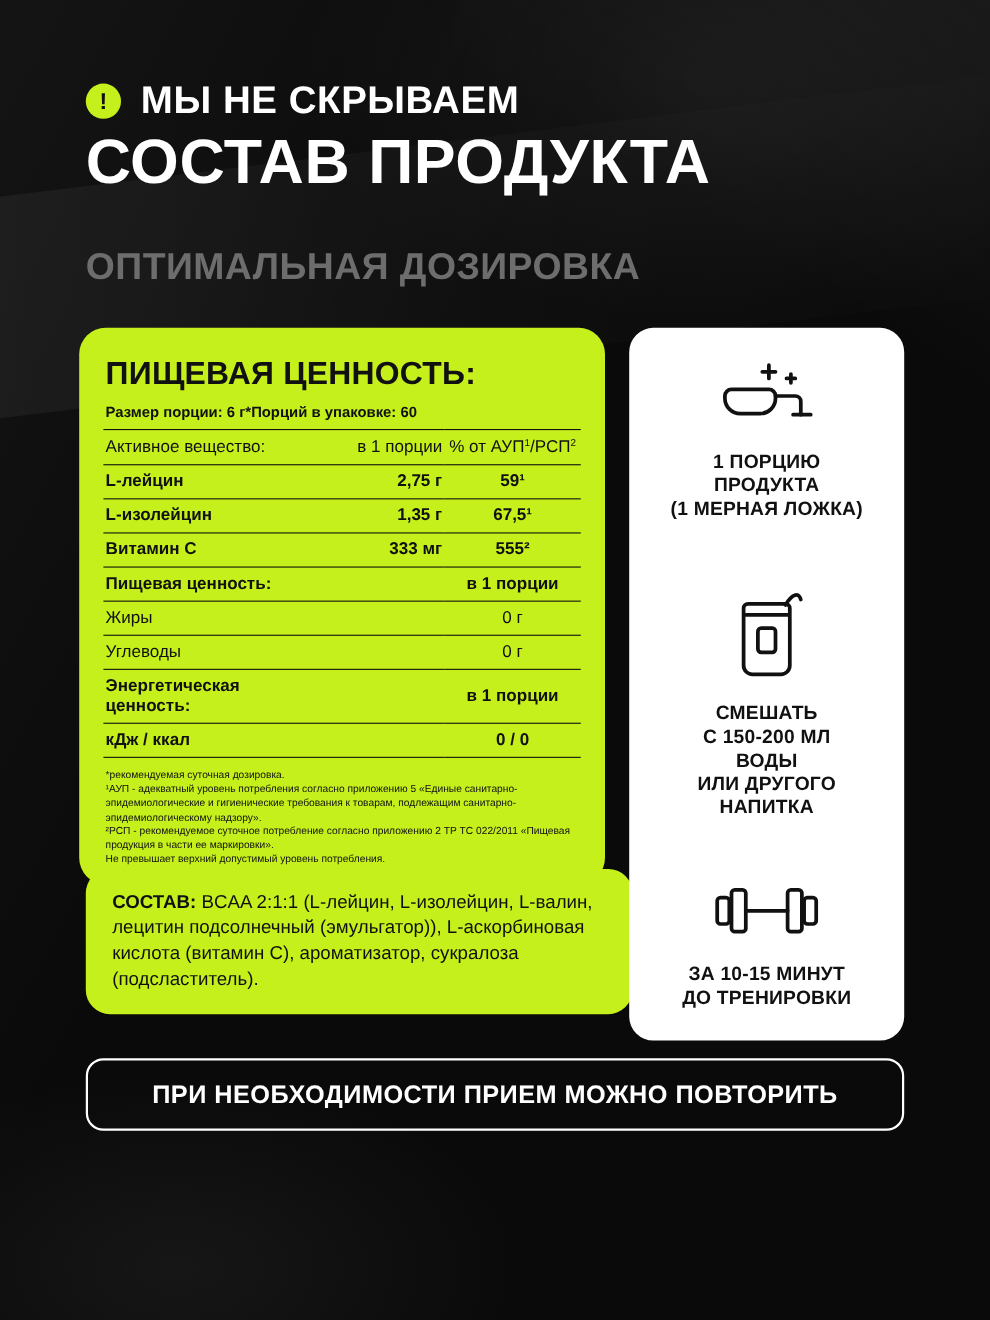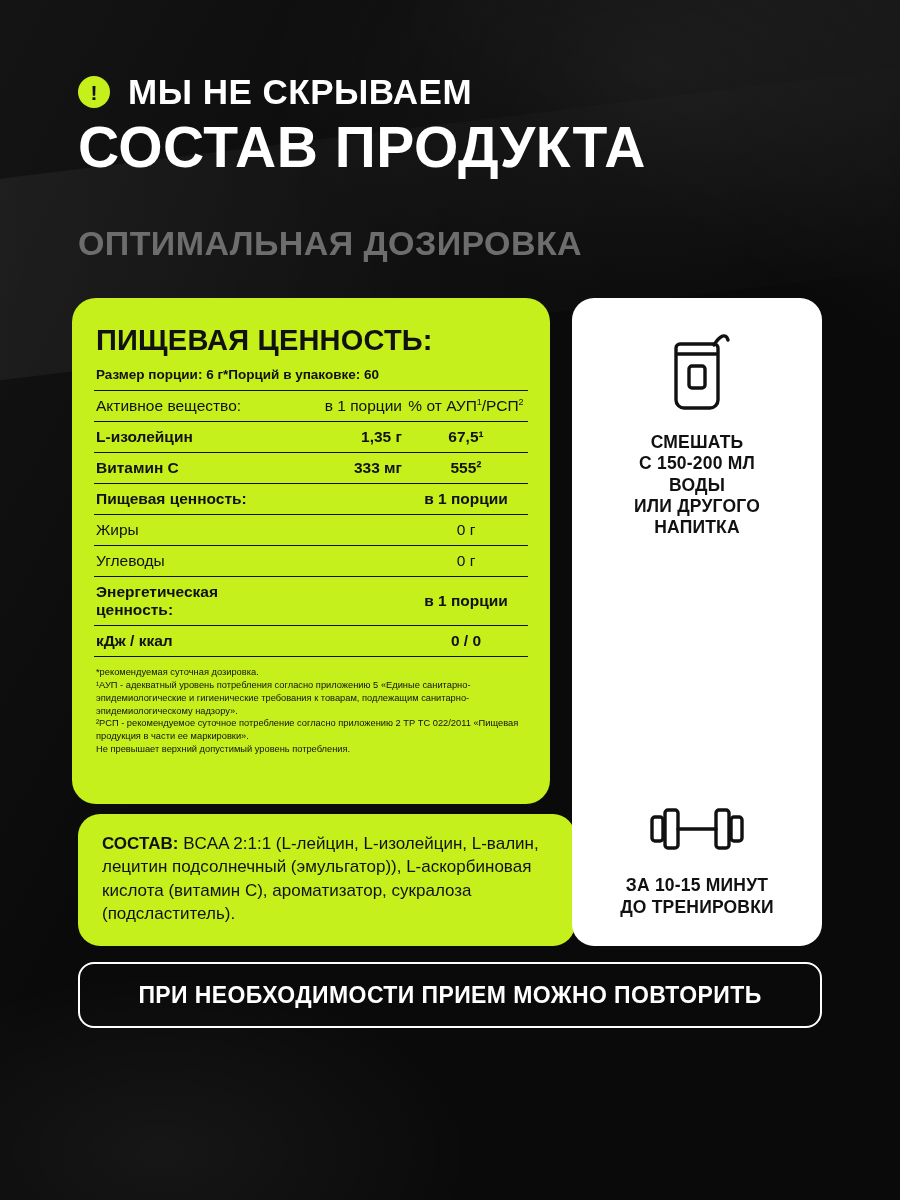--- a/index.html
+++ b/index.html
@@ -148,21 +148,21 @@
     font-size: 9.3px;
     line-height: 1.38;
     margin-top: 9px;
     padding: 0 2px;
   }
   .footnotes p { margin: 0; }
 
   .composition-card {
     position: absolute;
     left: 78px;
-    top: 814px;
+    top: 790px;
     width: 497px;
     height: 132px;
     background: #c6f01b;
     border-radius: 22px;
     box-sizing: border-box;
     padding: 18px 24px;
   }
   .composition-text {
     color: #111;
     font-size: 17px;
@@ -244,20 +244,25 @@
     </div>
 
     <table class="nutr">
       <tbody>
         <tr class="head">
           <td>Активное вещество:</td>
           <td class="c2">в 1 порции</td>
           <td class="c3">% от АУП<sup>1</sup>/РСП<sup>2</sup></td>
         </tr>
         <tr class="bold">
+          <td>L-лейцин</td>
+          <td class="c2">2,75 г</td>
+          <td class="c3">59¹</td>
+        </tr>
+        <tr class="bold">
           <td>L-изолейцин</td>
           <td class="c2">1,35 г</td>
           <td class="c3">67,5¹</td>
         </tr>
         <tr class="bold last">
           <td>Витамин C</td>
           <td class="c2">333 мг</td>
           <td class="c3">555²</td>
         </tr>
 
@@ -299,20 +304,34 @@
   </div>
 
   <div class="composition-card">
     <div class="composition-text">
       <b>СОСТАВ:</b><span> BCAA 2:1:1 (L-лейцин, L-изолейцин, L-валин, лецитин подсолнечный (эмульгатор)), L-аскорбиновая кислота (витамин C), ароматизатор, сукралоза (подсластитель).</span>
     </div>
   </div>
 
   <div class="steps-card">
 
+    <div class="step">
+      <div class="step-icon">
+        <svg width="92" height="62" viewBox="0 0 92 62" fill="none" stroke="#111" stroke-width="3.4" stroke-linecap="round" stroke-linejoin="round">
+          <path d="M14 28 h34 a6 6 0 0 1 6 6 v2 a14 14 0 0 1 -14 14 h-18 a14 14 0 0 1 -14 -14 v-2 a6 6 0 0 1 6 -6 z"></path>
+          <path d="M54 34 h18 a5 5 0 0 1 5 5 v12"></path>
+          <path d="M70 51 h16"></path>
+          <path d="M48 6 v12 M42 12 h12"></path>
+          <path d="M68 14 v8 M64 18 h8"></path>
+        </svg>
+      </div>
+      <div class="step-text">1 ПОРЦИЮ
+ПРОДУКТА
+(1 МЕРНАЯ ЛОЖКА)</div>
+    </div>
 
     <div class="step">
       <div class="step-icon">
         <svg width="70" height="86" viewBox="0 0 70 86" fill="none" stroke="#111" stroke-width="3.4" stroke-linecap="round" stroke-linejoin="round">
           <path d="M18 18 h34 a4 4 0 0 1 4 4 v52 a8 8 0 0 1 -8 8 h-26 a8 8 0 0 1 -8 -8 v-52 a4 4 0 0 1 4 -4 z"></path>
           <path d="M16 28 h38"></path>
           <path d="M30 40 h10 a3 3 0 0 1 3 3 v16 a3 3 0 0 1 -3 3 h-10 a3 3 0 0 1 -3 -3 v-16 a3 3 0 0 1 3 -3 z"></path>
           <path d="M52 19 c6 -10 12 -12 14 -5"></path>
         </svg>
       </div>

